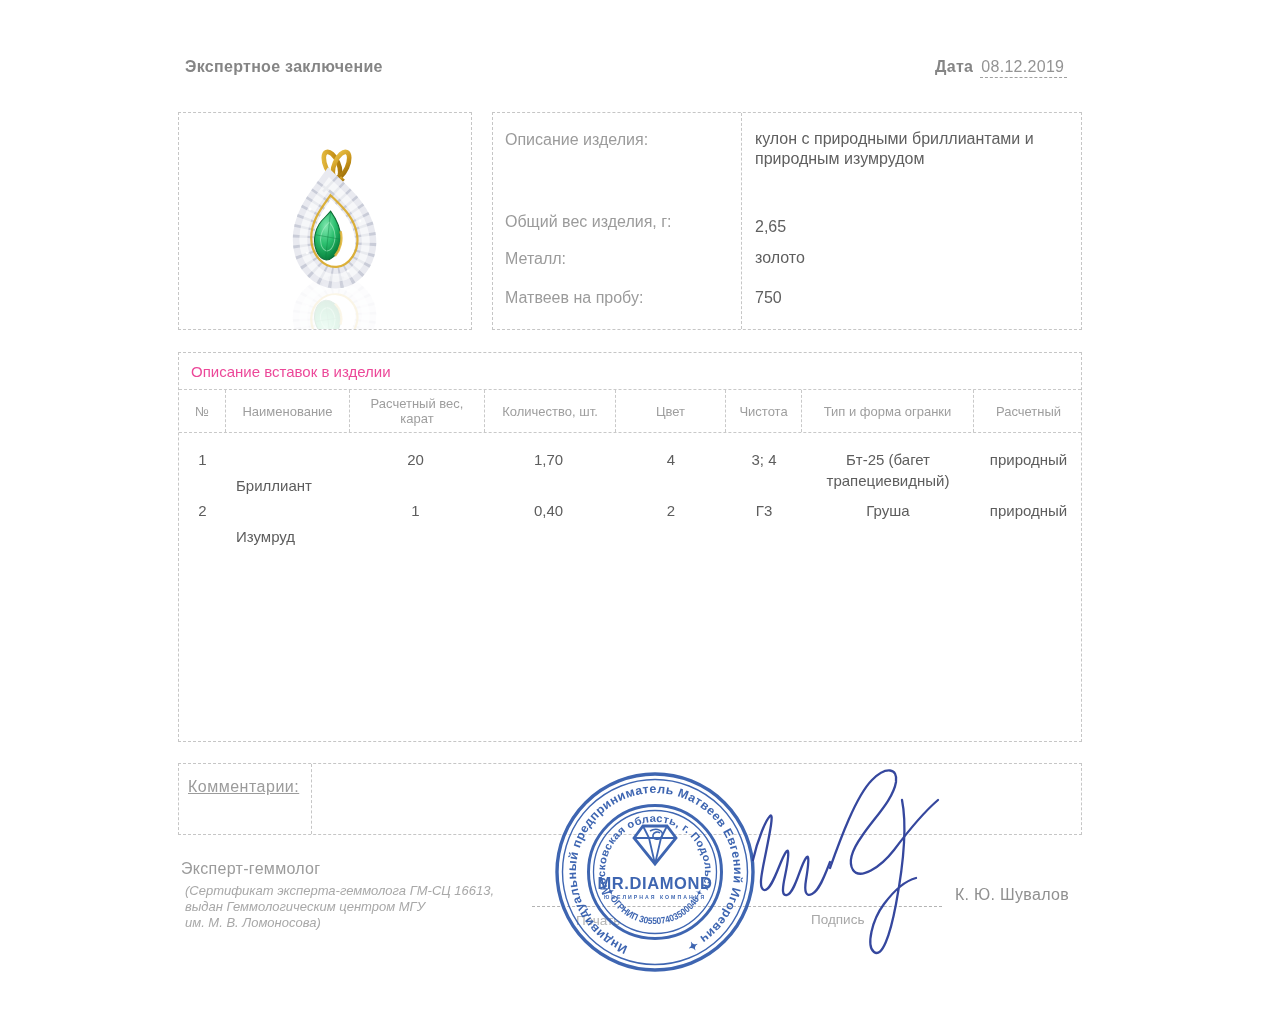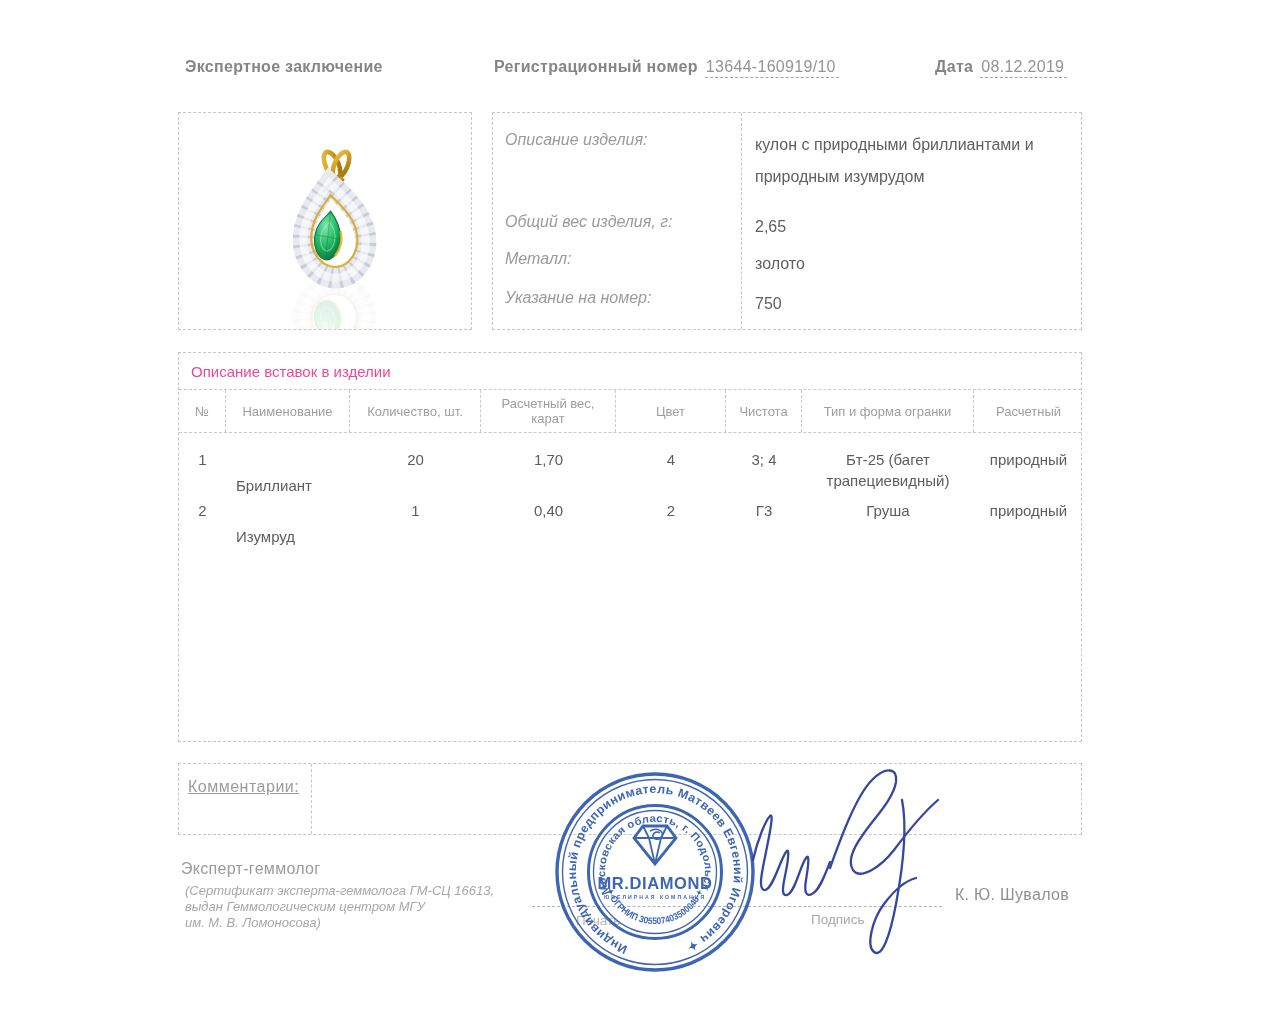--- a/index.html
+++ b/index.html
@@ -14,22 +14,22 @@
   .hdr-date { left:935px; top:58px; }
   .hdr b { font-weight:bold; color:#858585; letter-spacing:.3px; }
   .dash-val { display:inline-block; margin-left:7px; font-weight:normal; color:#949494;
               border-bottom:1px dashed #a0a0a0; padding:0 3px 1px 1px; letter-spacing:.3px; }
 
   
   .dbox { position:absolute; border:1px dashed #c6c6c6; background:#fff; }
   .photo-box { left:178px; top:112px; width:294px; height:218px; }
   .info-box  { left:492px; top:112px; width:590px; height:218px; }
   .info-div  { position:absolute; left:248px; top:0; bottom:0; border-left:1px dashed #c6c6c6; }
-  .info-label { position:absolute; left:12px; font-size:16px; color:#9b9b9b; white-space:nowrap;font-style:italic; }
-  .info-value { position:absolute; left:262px; font-size:16px; color:#5f5f5f; width:315px; line-height:32px; }
+  .info-label { position:absolute; left:12px; font-size:16px; color:#9b9b9b; white-space:nowrap; }
+  .info-value { position:absolute; left:262px; font-size:16px; color:#5f5f5f; width:315px; line-height:20px; }
 
   
   .table-box { left:178px; top:352px; width:904px; height:390px; }
   .table-title { position:absolute; left:12px; top:10px; font-size:15px; color:#ec4899; }
   .thead { position:absolute; left:0; top:36px; width:100%; height:44px; display:flex;
            border-top:1px dashed #c9c9c9; border-bottom:1px dashed #c9c9c9; }
   .thead .cell { border-right:1px dashed #c9c9c9; display:flex; align-items:center; justify-content:center;
                  text-align:center; font-size:13px; color:#9e9e9e; white-space:pre-line; line-height:15px; }
   .thead .cell:last-child { border-right:none; }
   .trow { position:absolute; left:0; width:100%; display:flex; }
@@ -55,23 +55,20 @@
   .stamp-svg { position:absolute; left:545px; top:762px; width:220px; height:220px; opacity:.92; }
   .sig-svg { position:absolute; left:595px; top:750px; width:370px; height:220px; }
   .pendant-svg { position:absolute; left:0; top:0; width:294px; height:216px; }
 </style>
 </head>
 <body>
 
 <div class="page">
 
   <div class="hdr hdr-title">Экспертное заключение</div>
-  <div class="hdr hdr-reg">
-    <b>Регистрационный номер</b><span class="dash-val">13644-160919/10</span>
-  </div>
   <div class="hdr hdr-date">
     <b>Дата</b><span class="dash-val">08.12.2019</span>
   </div>
 
   <div class="dbox photo-box">
     <svg class="pendant-svg" viewBox="0 0 294 216">
       <defs>
         <radialGradient id="emg" cx="38%" cy="32%" r="80%">
           <stop offset="0%" stop-color="#7fe6ae"></stop>
           <stop offset="45%" stop-color="#2bbf6e"></stop>
@@ -113,35 +110,35 @@
       </g>
       <use href="#pendant" transform="translate(0,312) scale(1,-0.85)" opacity="0.12"></use>
     </svg>
   </div>
 
   <div class="dbox info-box">
     <div class="info-div"></div>
     <div class="info-label" style="top:18px">Описание изделия:</div>
     <div class="info-value" style="top:16px">кулон с природными бриллиантами и природным изумрудом</div>
     <div class="info-label" style="top:100px">Общий вес изделия, г:</div>
-    <div class="info-value" style="top:98px">2,65</div>
+    <div class="info-value" style="top:104px">2,65</div>
     <div class="info-label" style="top:137px">Металл:</div>
     <div class="info-value" style="top:135px">золото</div>
-    <div class="info-label" style="top:176px">Указание на номер:</div>
+    <div class="info-label" style="top:176px">Матвеев на пробу:</div>
     <div class="info-value" style="top:175px">750</div>
   </div>
 
   <div class="dbox table-box">
     <div class="table-title">Описание вставок в изделии</div>
     <div class="thead">
       <div class="cell c0">№</div>
       <div class="cell c1">Наименование</div>
-      <div class="cell c2">Количество, шт.</div>
       <div class="cell c3">Расчетный вес,
 карат</div>
+      <div class="cell c2">Количество, шт.</div>
       <div class="cell c4">Цвет</div>
       <div class="cell c5">Чистота</div>
       <div class="cell c6">Тип и форма огранки</div>
       <div class="cell c7">Расчетный</div>
     </div>
     <div class="trow trow-1">
       <div class="cell c0">1</div>
       <div class="cell c1">Бриллиант</div>
       <div class="cell c2">20</div>
       <div class="cell c3">1,70</div>

